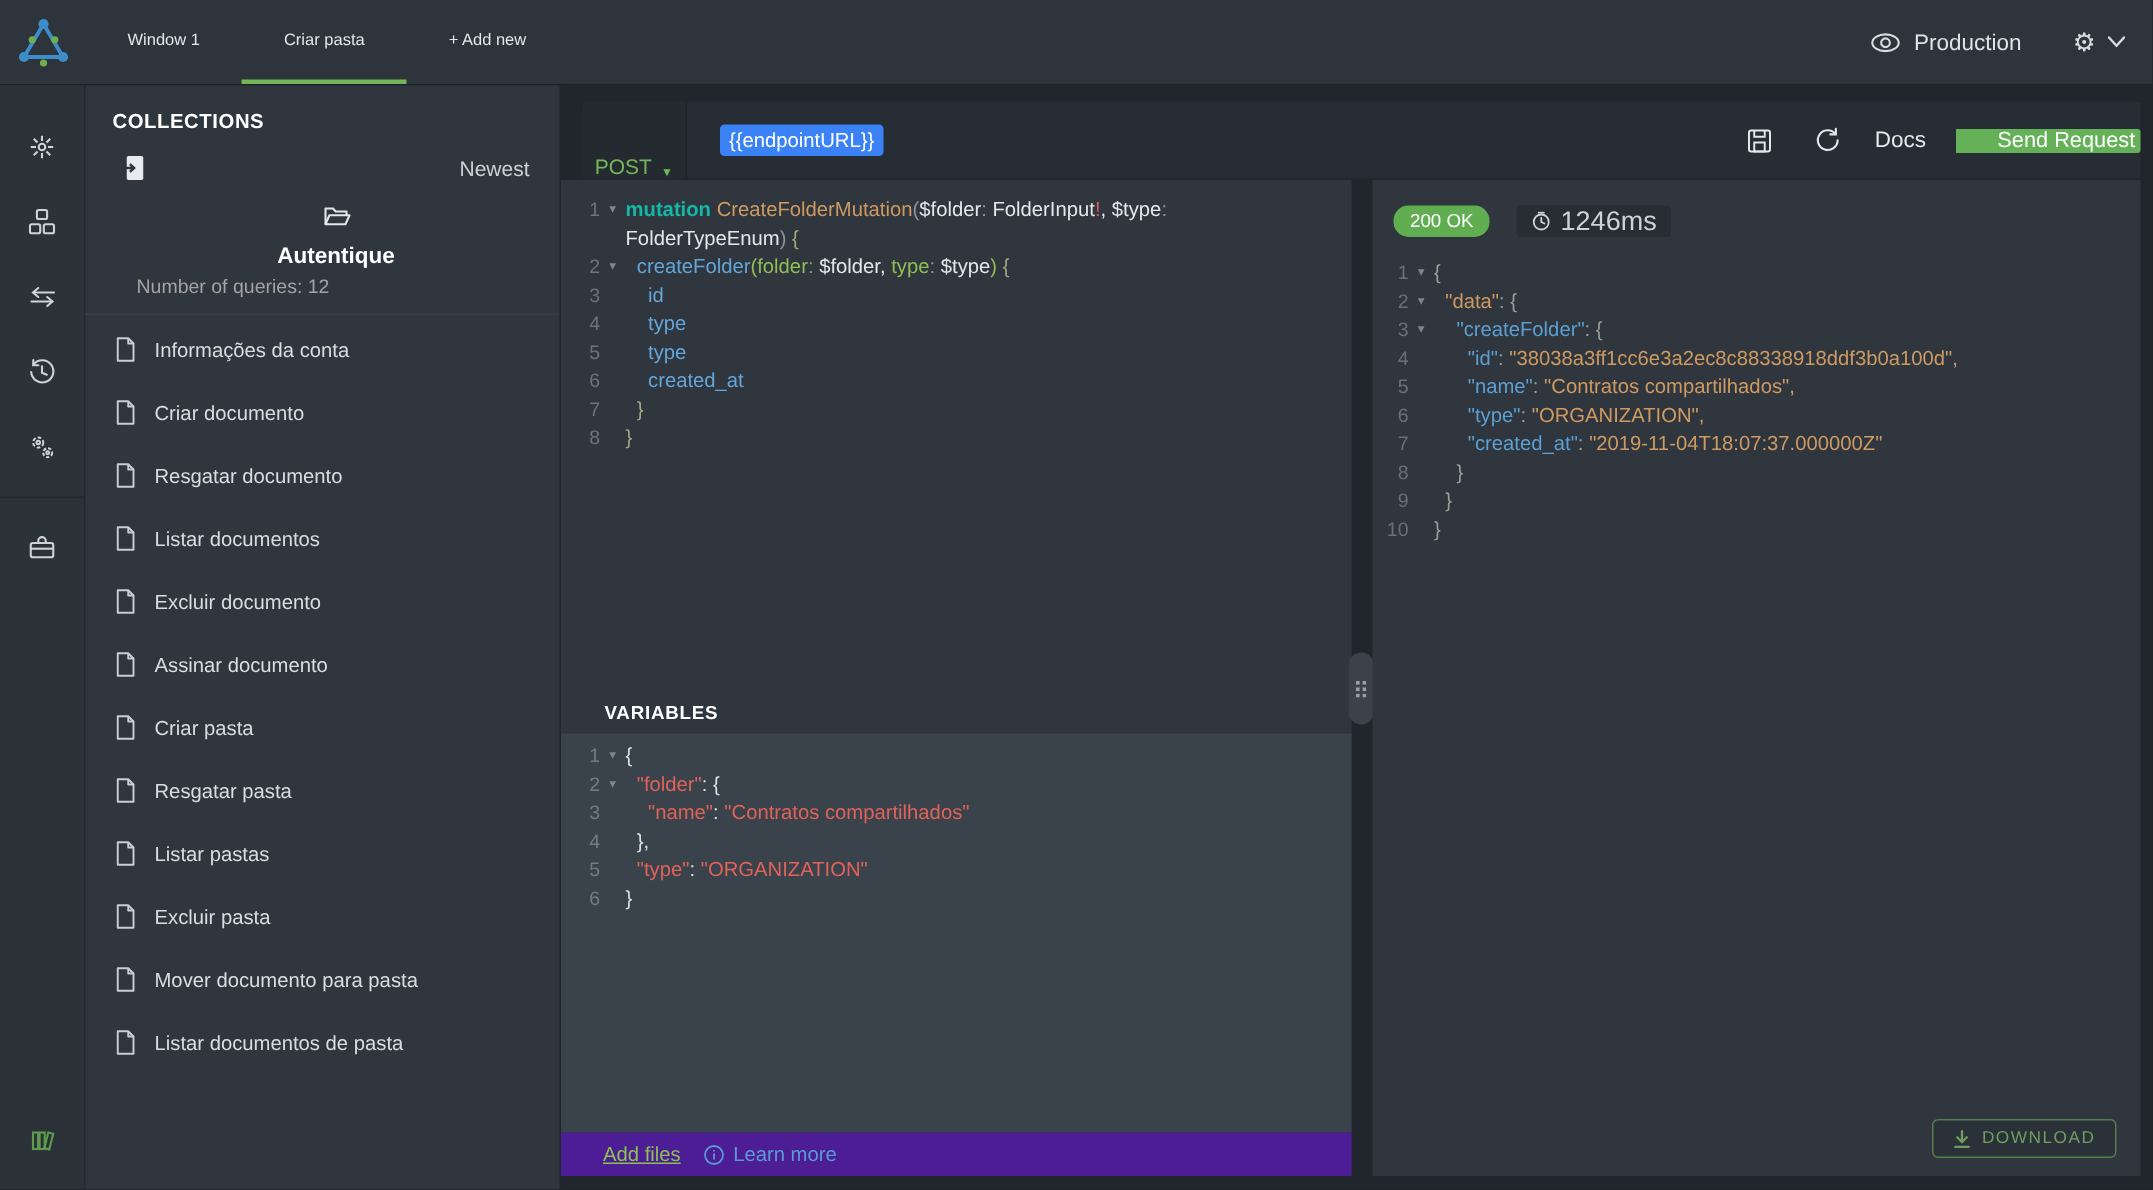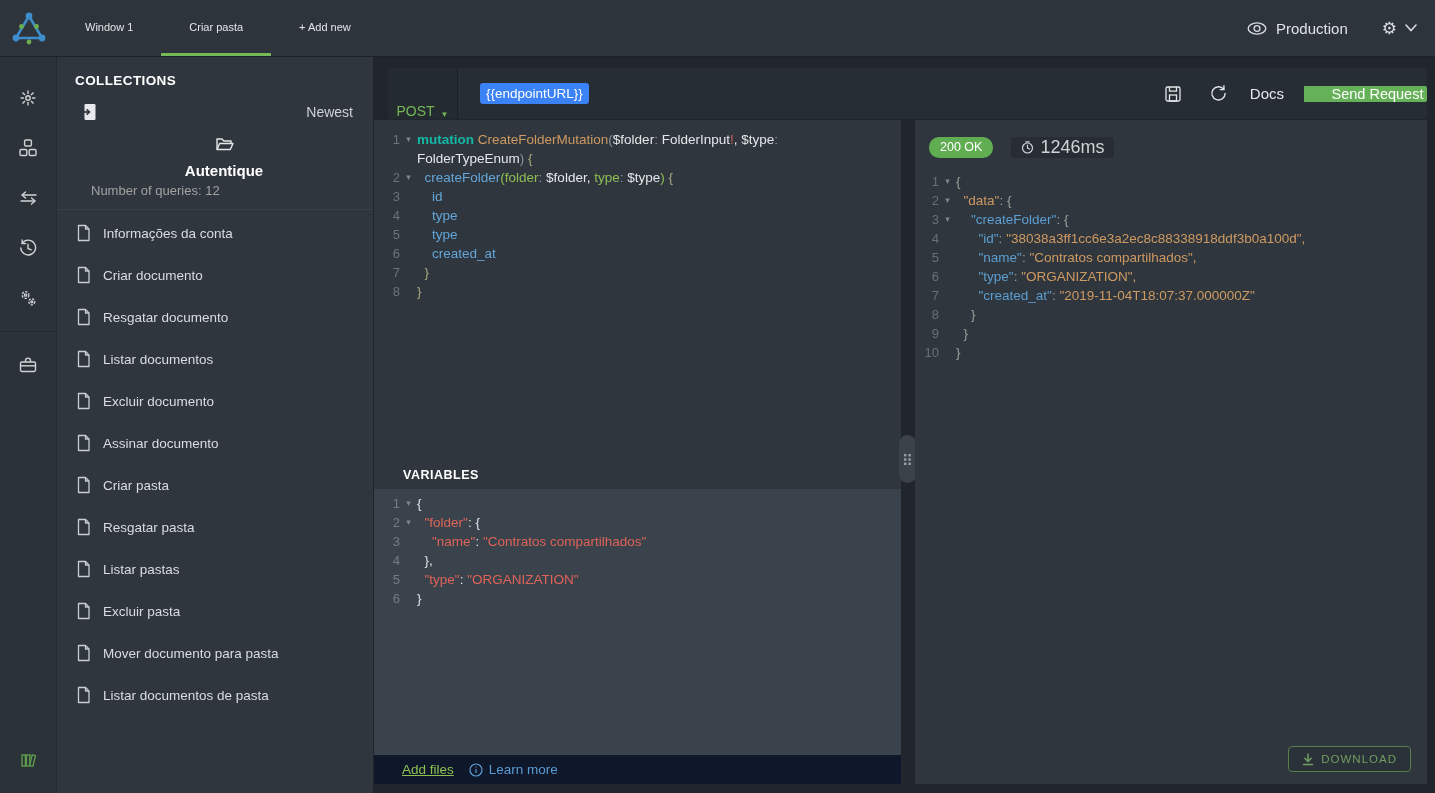--- a/index.html
+++ b/index.html
@@ -50,21 +50,21 @@
   .url-chip { background:#3b82f6; color:#fff; padding:3px 6px; border-radius:3px; font-size:13.5px; }
   .urlbar-actions { display:flex; align-items:center; }
   .action-icon { width:46px; display:flex; align-items:center; justify-content:center; }
   .docs-btn { padding:0 20px 0 8px; font-size:15px; color:#e6e8ea; }
   .send-btn { width:123px; background:#65b158; color:#fff; font-size:14.5px; display:flex; align-items:center; justify-content:center; border-radius:0 2px 2px 0;padding-left:24px; }
 
   .request-pane { position:absolute; left:0; top:63px; width:527px; bottom:9px; background:#2f363d; display:flex; flex-direction:column; }
   .query-code { height:339px; padding-top:10px; overflow:hidden; flex:none; }
   .vars-label { padding:9px 0 7px 29px; font-size:12.5px; font-weight:bold; letter-spacing:.5px; color:#fff; flex:none; }
   .vars-box { flex:1; background:#3a424b; padding-top:5px; overflow:hidden; }
-  .addfiles { height:29px; flex:none; display:flex; align-items:center; gap:15px; padding-left:28px; background:#0f172a; font-size:13.5px; }
+  .addfiles { height:29px; flex:none; display:flex; align-items:center; gap:15px; padding-left:28px; background:#4c1d95; font-size:13.5px; }
   .add-files-link { color:#8cc152; text-decoration:underline; }
   .learn-more { color:#5b9bd3; display:flex; align-items:center; gap:6px; }
 
   .divider-col { position:absolute; left:527px; width:14px; top:63px; bottom:9px; }
   .drag-pill { position:absolute; top:315px; left:-2px; width:17px; height:48px; background:#3b424a; border-radius:9px; display:flex; align-items:center; justify-content:center; }
 
   .response-pane { position:absolute; left:541px; right:8px; top:63px; bottom:9px; background:#2f363d; }
   .resp-meta { display:flex; align-items:center; gap:18px; padding:17px 0 0 14px; }
   .status-badge { background:#61ad52; color:#fff; font-size:12.5px; height:21px; line-height:21px; padding:0 11px; border-radius:10px; }
   .time-chip { background:#272d33; border-radius:3px; height:21px; display:flex; align-items:center; gap:6px; padding:0 10px; font-size:18px; color:#ced3d7; }

